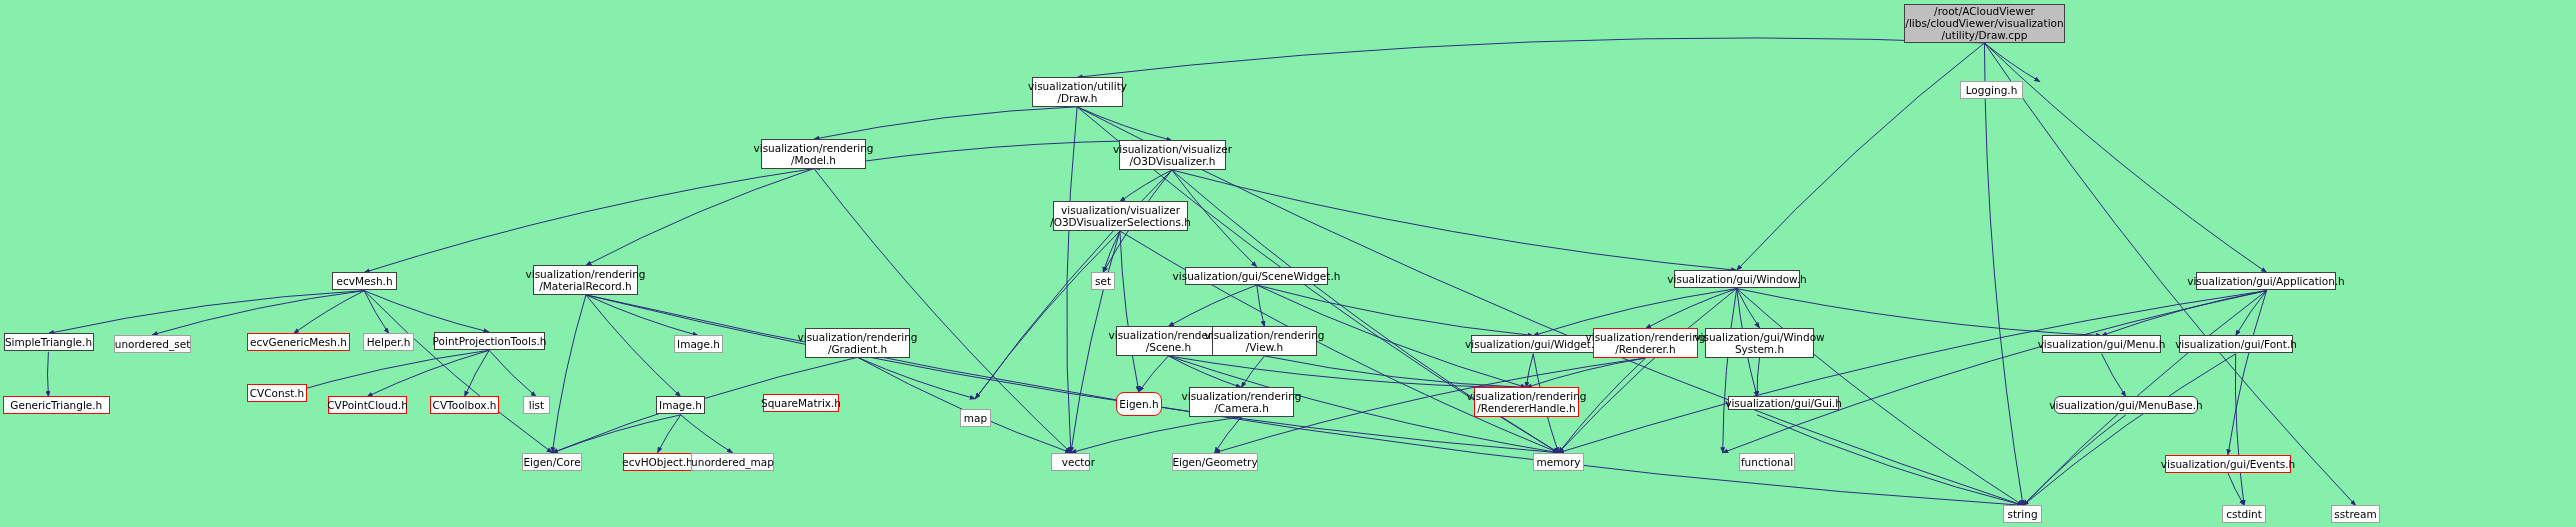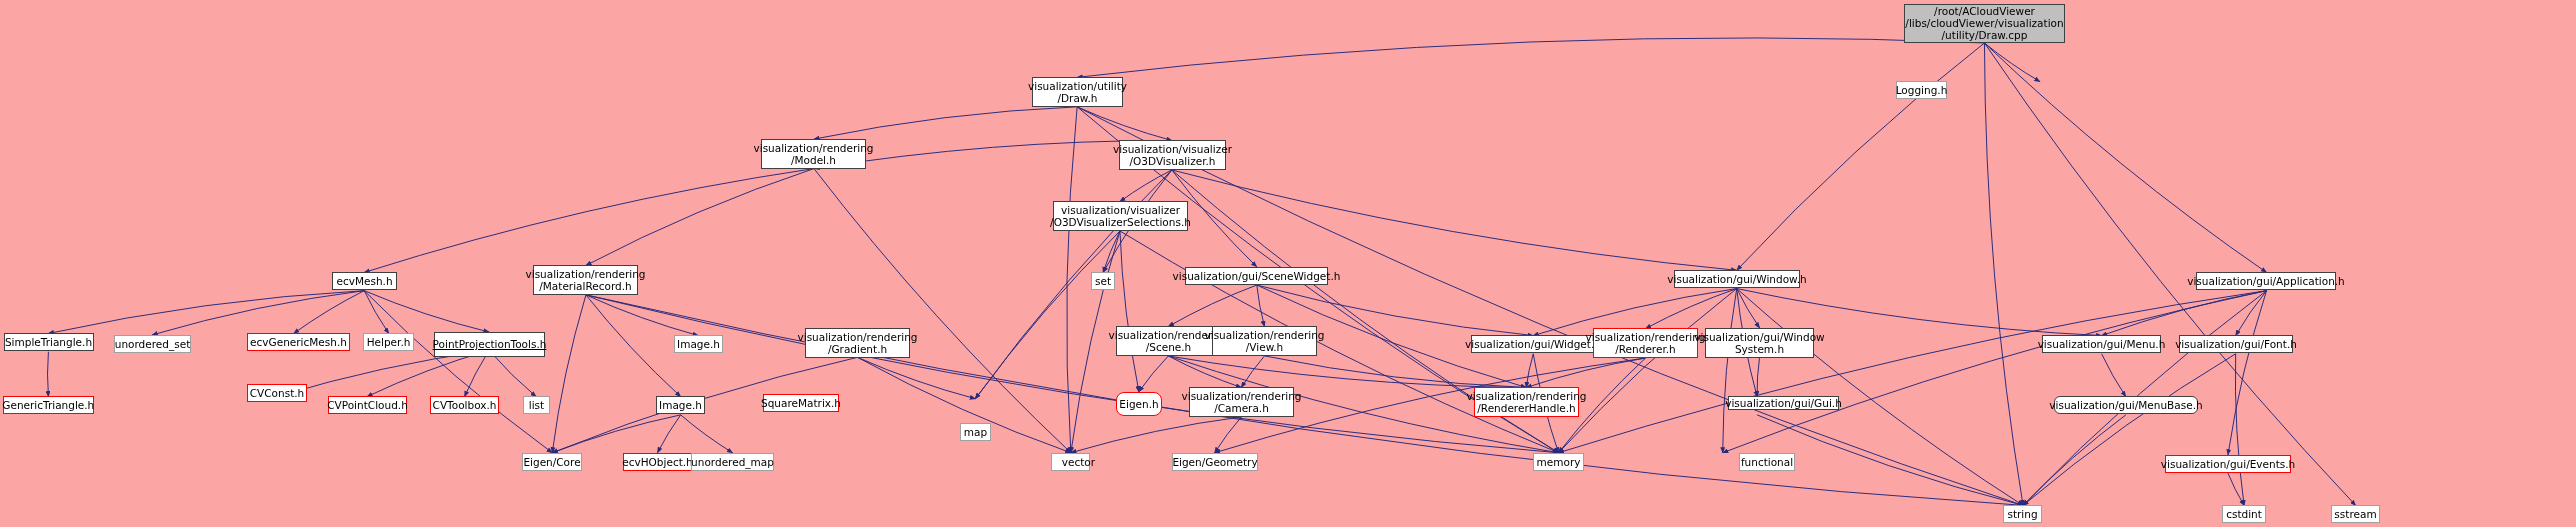--- a/index.html
+++ b/index.html
@@ -1,20 +1,20 @@
 <!DOCTYPE html>
 <html style="font-size:11.2px"><head>
 <meta charset="utf-8">
 <style>
   html,body{margin:0;padding:0;background:#ffffff;}
   #graph{
     position:relative;
     width:2576px;
     height:528px;
-    background:#fca5a5;
+    background:#86efac;
     font-family:"DejaVu Sans","Liberation Sans",sans-serif;
     overflow:hidden;
   }
   #edges{position:absolute;left:0;top:0;width:2576px;height:528px;pointer-events:none;}
   .node{
     position:absolute;
     box-sizing:border-box;
     display:flex;
     align-items:center;
     justify-content:center;
@@ -129,63 +129,63 @@
       <path d="M3230,414 Q3193.14,528.8 3175,648" fill="none" stroke="#2a2a7a" stroke-width="1.4" marker-end="url(#arrow)"></path>
       <path d="M2995,504 Q3009.81,535.88 3029.5,565" fill="none" stroke="#2a2a7a" stroke-width="1.4" marker-end="url(#arrow)"></path>
       <path d="M3186,504 Q3025.86,599.88 2883,720" fill="none" stroke="#2a2a7a" stroke-width="1.4" marker-end="url(#arrow)"></path>
       <path d="M3186,504 Q3183.36,612.48 3198,720" fill="none" stroke="#2a2a7a" stroke-width="1.4" marker-end="url(#arrow)"></path>
       <path d="M3175,674 Q3184.66,697.92 3198,720" fill="none" stroke="#2a2a7a" stroke-width="1.4" marker-end="url(#arrow)"></path>
       <path d="M3029.5,591 Q2951.09,649.64 2883,720" fill="none" stroke="#2a2a7a" stroke-width="1.4" marker-end="url(#arrow)"></path>
     </svg>
 <div class="node root" style="left: 1904px; top: 3.5px; width: 161px; height: 39px;">/root/ACloudViewer
 /libs/cloudViewer/visualization
 /utility/Draw.cpp</div>
-    <div class="node b-gray" style="left: 1896px; top: 81px; width: 51px; height: 18px;">Logging.h</div>
+    <div class="node b-gray" style="left: 1960px; top: 81px; width: 63px; height: 18px;">Logging.h</div>
     <div class="node b-dark" style="left: 1032px; top: 77px; width: 91px; height: 29.5px;">visualization/utility
 /Draw.h</div>
     <div class="node b-dark" style="left: 761px; top: 139px; width: 105px; height: 29.5px;">visualization/rendering
 /Model.h</div>
     <div class="node b-dark" style="left: 1119px; top: 140px; width: 107px; height: 29.5px;">visualization/visualizer
 /O3DVisualizer.h</div>
     <div class="node b-dark" style="left: 1053px; top: 201px; width: 135px; height: 29.5px;">visualization/visualizer
 /O3DVisualizerSelections.h</div>
     <div class="node b-dark" style="left: 332px; top: 272px; width: 65px; height: 18px;">ecvMesh.h</div>
     <div class="node b-dark" style="left: 533px; top: 265px; width: 105px; height: 29.5px;">visualization/rendering
 /MaterialRecord.h</div>
     <div class="node b-dark" style="left: 1185px; top: 267px; width: 143px; height: 18px;">visualization/gui/SceneWidget.h</div>
     <div class="node b-dark" style="left: 1674px; top: 270px; width: 126px; height: 18px;">visualization/gui/Window.h</div>
     <div class="node b-dark" style="left: 2196px; top: 272px; width: 140px; height: 18px;">visualization/gui/Application.h</div>
     <div class="node b-gray" style="left: 1091px; top: 272px; width: 24px; height: 18px;">set</div>
     <div class="node b-dark" style="left: 3.5px; top: 333px; width: 90px; height: 18px;">SimpleTriangle.h</div>
     <div class="node b-gray" style="left: 114px; top: 335px; width: 77px; height: 18px;">unordered_set</div>
     <div class="node b-red" style="left: 247px; top: 333px; width: 103px; height: 18px;">ecvGenericMesh.h</div>
     <div class="node b-gray" style="left: 363px; top: 333px; width: 51px; height: 18px;">Helper.h</div>
-    <div class="node b-dark" style="left: 434px; top: 332px; width: 111px; height: 25px; text-decoration: underline;">PointProjectionTools.h</div>
+    <div class="node b-dark" style="left: 434px; top: 332px; width: 111px; height: 18px;">PointProjectionTools.h</div>
     <div class="node b-gray" style="left: 674px; top: 335px; width: 49px; height: 18px;">Image.h</div>
     <div class="node b-dark" style="left: 805px; top: 328px; width: 105px; height: 29.5px;">visualization/rendering
 /Gradient.h</div>
     <div class="node b-dark" style="left: 1116px; top: 326px; width: 105px; height: 29.5px;">visualization/rendering
 /Scene.h</div>
     <div class="node b-dark" style="left: 1212px; top: 326px; width: 105px; height: 29.5px;">visualization/rendering
 /View.h</div>
     <div class="node b-dark" style="left: 1471px; top: 335px; width: 124px; height: 18px;">visualization/gui/Widget.h</div>
     <div class="node b-red" style="left: 1593px; top: 328px; width: 105px; height: 29.5px;">visualization/rendering
 /Renderer.h</div>
     <div class="node b-dark" style="left: 1705px; top: 328px; width: 109px; height: 29.5px;">visualization/gui/Window
 System.h</div>
     <div class="node b-dark" style="left: 2042px; top: 335px; width: 119px; height: 18px;">visualization/gui/Menu.h</div>
     <div class="node b-dark" style="left: 2179px; top: 335px; width: 114px; height: 18px;">visualization/gui/Font.h</div>
     <div class="node b-red" style="left: 247px; top: 384px; width: 60px; height: 18px;">CVConst.h</div>
     <div class="node b-red" style="left: 328px; top: 396px; width: 79px; height: 18px;">CVPointCloud.h</div>
     <div class="node b-red" style="left: 430px; top: 396px; width: 69px; height: 18px;">CVToolbox.h</div>
     <div class="node b-gray" style="left: 523px; top: 396px; width: 27px; height: 18px;">list</div>
-    <div class="node b-red" style="left: 2.8px; top: 396px; width: 91px; height: 18px;">GenericTriangle.h</div>
+    <div class="node b-red" style="left: 2.8px; top: 396px; width: 107px; height: 18px;">GenericTriangle.h</div>
     <div class="node b-dark" style="left: 656px; top: 396px; width: 49px; height: 18px;">Image.h</div>
     <div class="node b-red" style="left: 763px; top: 394px; width: 76px; height: 18px;">SquareMatrix.h</div>
-    <div class="node b-gray" style="left: 960px; top: 423px; width: 31px; height: 18px;">map</div>
+    <div class="node b-gray" style="left: 960px; top: 409px; width: 31px; height: 18px;">map</div>
     <div class="node b-red" style="left: 1116px; top: 392px; width: 46px; height: 24px; border-radius: 8px;">Eigen.h</div>
     <div class="node b-dark" style="left: 1189px; top: 387px; width: 105px; height: 29.5px;">visualization/rendering
 /Camera.h</div>
     <div class="node b-red" style="left: 1474px; top: 387px; width: 105px; height: 29.5px;">visualization/rendering
 /RendererHandle.h</div>
     <div class="node b-dark" style="left: 1702px; top: 396px; width: 111px; height: 14px; margin-left: 26px;">visualization/gui/Gui.h</div>
     <div class="node b-dark" style="left: 2054px; top: 396px; width: 144px; height: 18px; border-radius: 6px;">visualization/gui/MenuBase.h</div>
     <div class="node b-gray" style="left: 522px; top: 453px; width: 60px; height: 18px;">Eigen/Core</div>
     <div class="node b-red" style="left: 623px; top: 453px; width: 69px; height: 18px;">ecvHObject.h</div>
     <div class="node b-gray" style="left: 691px; top: 453px; width: 83px; height: 18px;">unordered_map</div>

